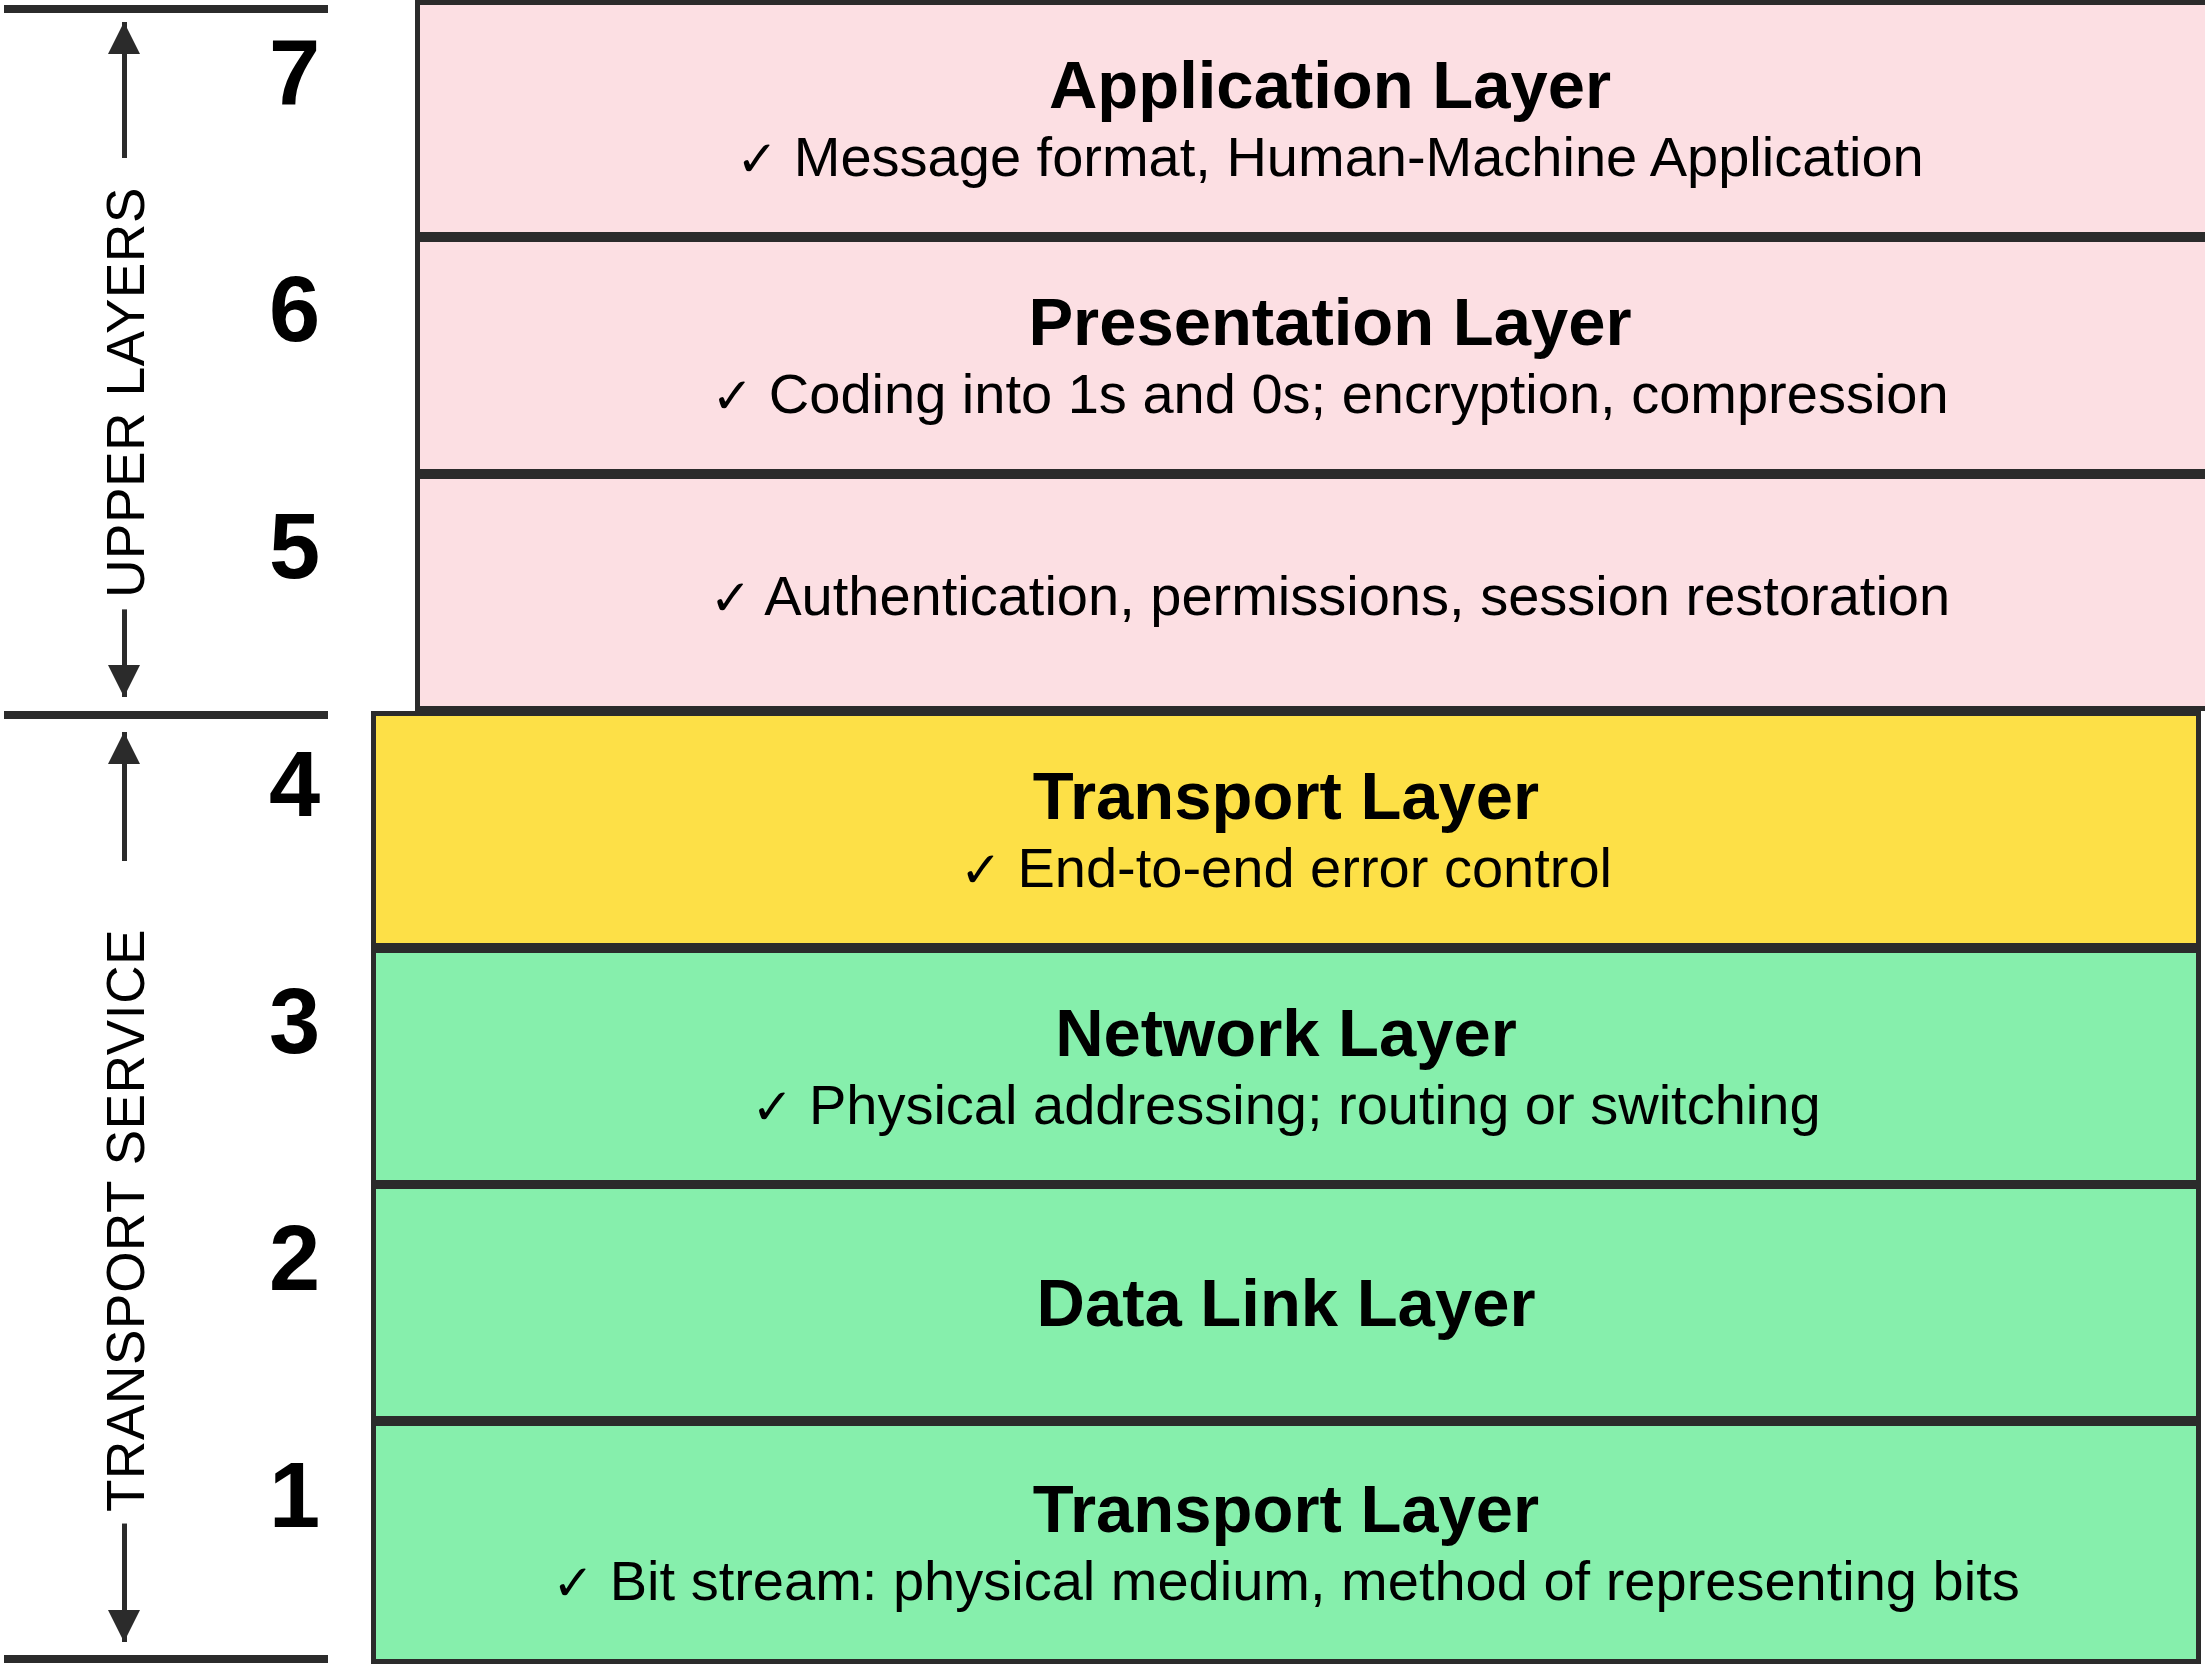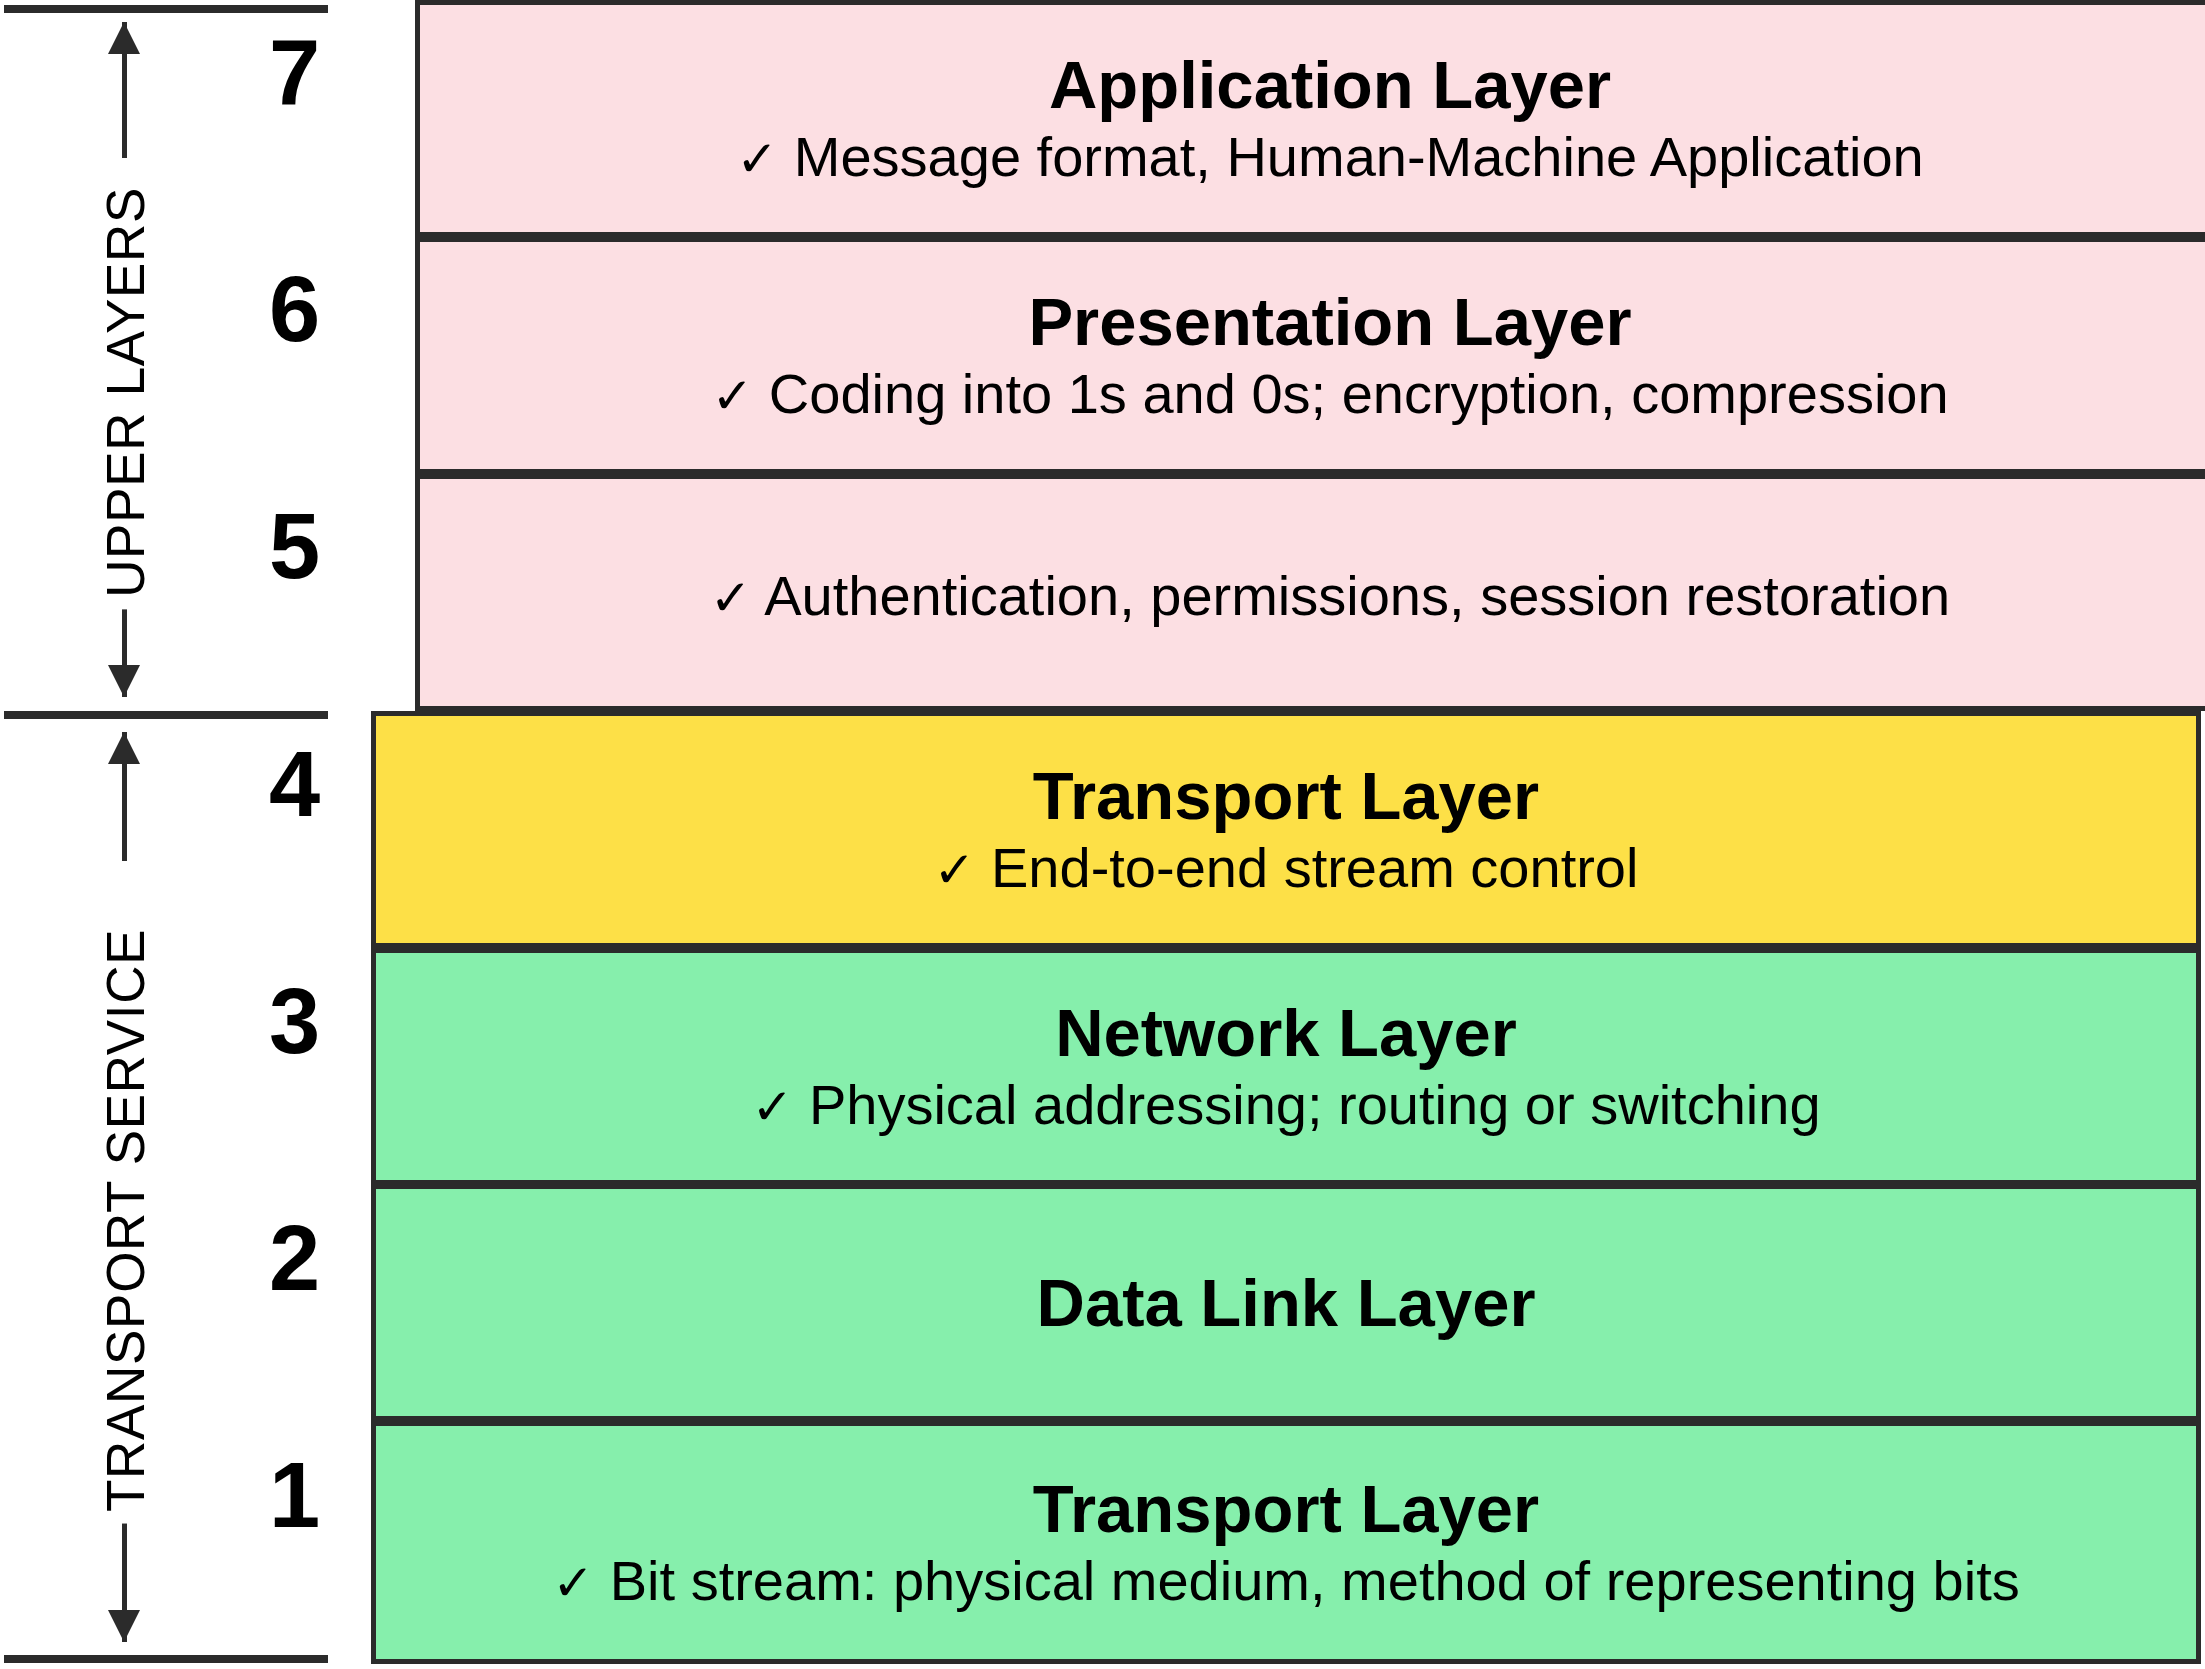--- a/index.html
+++ b/index.html
@@ -221,21 +221,21 @@
       <div class="layer-desc">
         <span class="check">✓</span>
         <span>Authentication, permissions, session restoration</span>
       </div>
     </div>
 
     <div class="layer-box yellow" style="top:711px; height:237px;">
       <div class="layer-title">Transport Layer</div>
       <div class="layer-desc">
         <span class="check">✓</span>
-        <span>End-to-end stream control</span>
+        <span>End-to-end error control</span>
       </div>
     </div>
 
     <div class="layer-box green" style="top:948px; height:237px;">
       <div class="layer-title">Network Layer</div>
       <div class="layer-desc">
         <span class="check">✓</span>
         <span>Physical addressing; routing or switching</span>
       </div>
     </div>

